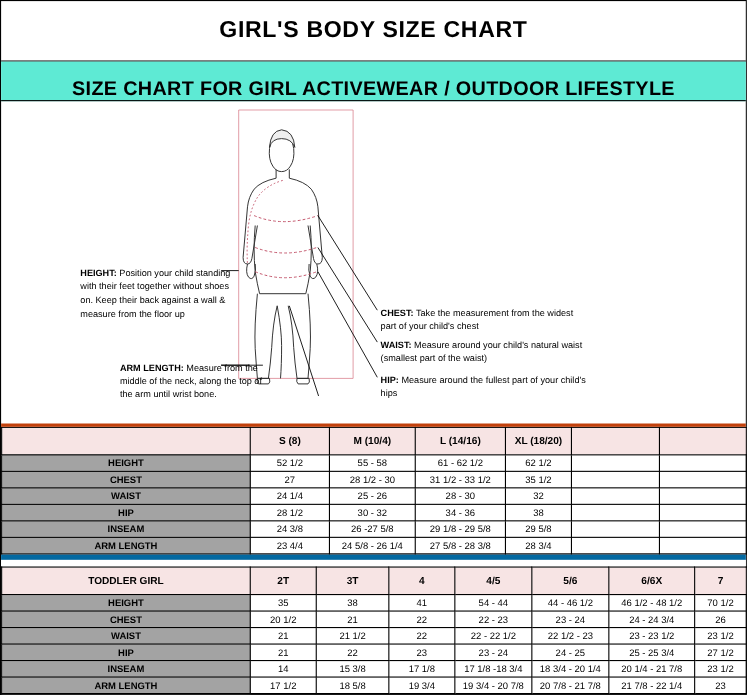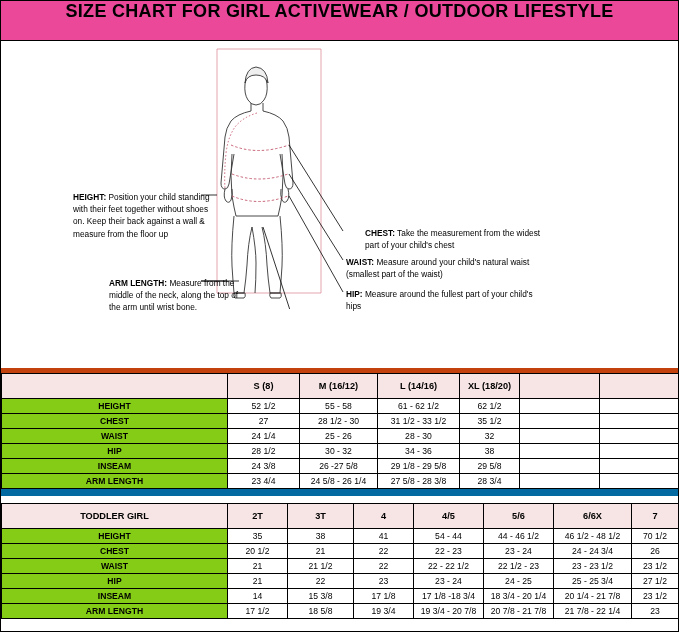--- a/index.html
+++ b/index.html
@@ -27,85 +27,88 @@
     justify-content: center;
   }
   .title-bar h1 {
     margin: 0;
     font-size: 21px;
     font-weight: bold;
     letter-spacing: 0.6px;
   }
   .subtitle-bar {
     height: 40px;
-    background: #ec4899;
+    background: #5eead4;
     border-bottom: 1px solid #000;
     display: flex;
-    align-items: flex-start;
+    align-items: flex-end;
     justify-content: center;
   }
   .subtitle-bar h2 {
     margin: 0;
     font-size: 18px;
     font-weight: bold;
     letter-spacing: 0.3px;
   }
   .diagram {
     position: relative;
     height: 332px;
-    border-bottom: 5px solid #c2410c;
+    border-bottom: 3px solid #c2410c;
     overflow: hidden;
   }
   .diagram svg { position: absolute; left: 0; top: 0; }
   .callout {
     position: absolute;
     font-size: 8.3px;
     line-height: 12.2px;
   }
   .callout b { font-weight: bold; }
   .c-height { left: 72px; top: 150px; width: 140px; }
   .c-arm    { left: 72px; top: 236px; width: 142px; margin-left: 36px; }
-  .c-chest  { left: 364px; top: 186px; width: 190px; }
+  .c-chest  { left: 345px; top: 186px; width: 190px; }
   .c-waist  { left: 345px; top: 215px; width: 200px; }
   .c-hip    { left: 345px; top: 247px; width: 190px; }
 
   table {
     border-collapse: collapse;
     width: 100%;
     table-layout: fixed;
   }
-  .tbl-wrap { border-bottom: 7px solid #0369a1; }
+  .tbl-wrap { border-bottom: 5px solid #0369a1; }
   .tbl-wrap:last-child { border-bottom: none; border-radius: 32px; }
   td, th {
     border: 1px solid #000;
     font-size: 8.6px;
     height: 15px;
     padding: 0 2px;
     text-align: center;
     font-weight: normal;
   }
   .hdr-row td, .hdr-row th {
     background: #f7e4e4;
     font-weight: bold;
     font-size: 9.2px;
     height: 25px;
   }
   .rowlabel {
-    background: #84cc16;
+    background: #a3a3a3;
     font-weight: bold;
     font-size: 8.6px;
     text-align: center;
   }
   .sec-gap { height: 7px; background: #fff; }
 </style>
 </head>
 <body>
 
 <div class="page">
 
+  <div class="title-bar">
+    <h1>GIRL'S BODY SIZE CHART</h1>
+  </div>
 
   <div class="subtitle-bar">
     <h2>SIZE CHART FOR GIRL ACTIVEWEAR / OUTDOOR LIFESTYLE</h2>
   </div>
 
   <div class="diagram">
     <svg width="679" height="268" viewBox="0 0 679 268">
 
       <line x1="216" y1="8" x2="216" y2="252" stroke="#d9808c" stroke-width="0.7"></line>
       <line x1="320" y1="8" x2="320" y2="252" stroke="#d9808c" stroke-width="0.7"></line>
@@ -190,21 +193,21 @@
           <col style="width:78px">
           <col style="width:82px">
           <col style="width:60px">
           <col style="width:80px">
           <col style="width:79px">
       </colgroup>
       <tbody>
           <tr class="hdr-row">
         <td class="rowlabel"></td>
         <td>S (8)</td>
-        <td>M (16/12)</td>
+        <td>M (10/4)</td>
         <td>L (14/16)</td>
         <td>XL (18/20)</td>
         <td></td>
         <td></td>
       </tr>
       <tr>
         <td class="rowlabel">HEIGHT</td>
         <td>52 1/2</td>
         <td>55 - 58</td>
         <td>61 -  62 1/2</td>

